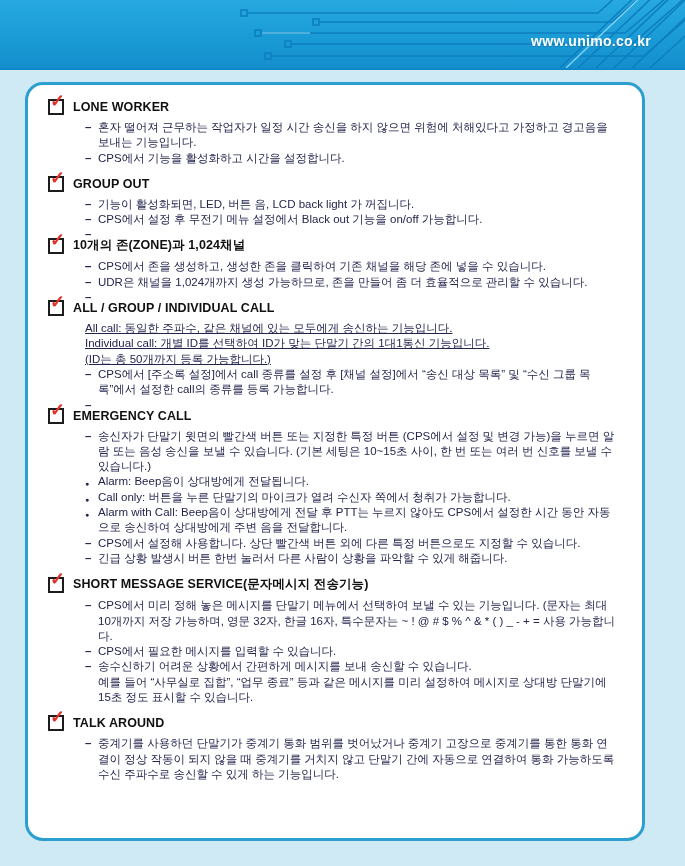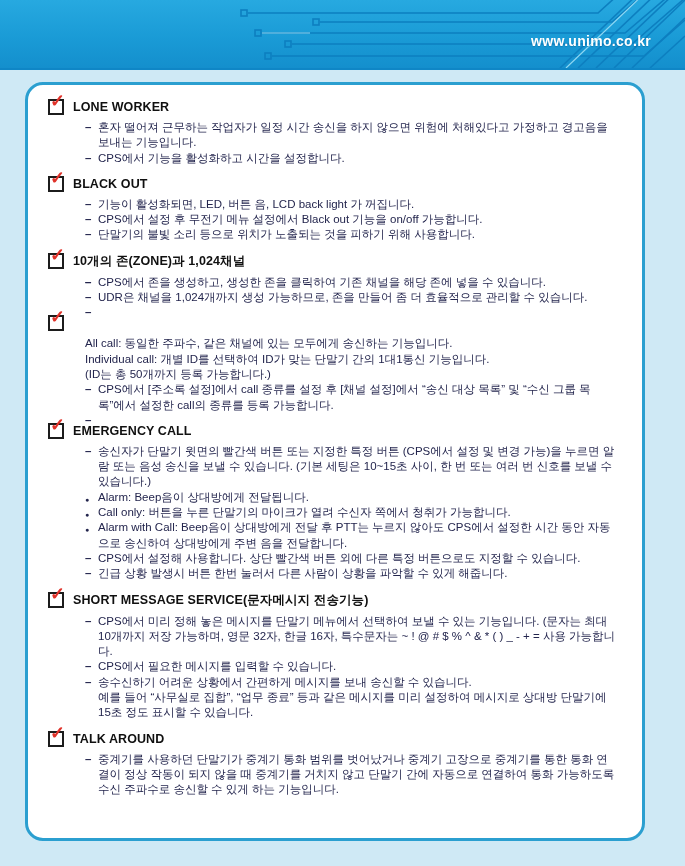--- a/index.html
+++ b/index.html
@@ -75,21 +75,21 @@
   }
 
   .items {
     margin-left:37px;
     color:#23254d;
     font-size:11.5px;
     line-height:15.3px;
   }
   .item { position:relative; }
   .item.dash, .item.dot, .item.cont { padding-left:13px; }
-  .item.none { padding-left:0; }
+  .item.none { padding-left:0;text-decoration:underline; }
   .marker {
     position:absolute;
     left:0; top:0;
     font-weight:bold;
   }
   .item.dot .marker { font-size:7px; top:2px; font-weight:normal; }
 </style>
 </head>
 <body>
 
@@ -136,26 +136,26 @@
             <div class="item dash"><span class="marker">–</span><span>혼자 떨어져 근무하는 작업자가 일정 시간 송신을 하지 않으면 위험에 처해있다고 가정하고 경고음을 보내는 기능입니다.</span></div>
             <div class="item dash"><span class="marker">–</span><span>CPS에서 기능을 활성화하고 시간을 설정합니다.</span></div>
           </div>
   </section>
 
   <section class="feature">
     <h2 class="feature-title">
       <span class="checkbox">
               <span class="check">✓</span>
             </span>
-      <span class="title-text">BLACK OUT</span>
+      <span class="title-text">GROUP OUT</span>
     </h2>
     <div class="items">
             <div class="item dash"><span class="marker">–</span><span>기능이 활성화되면, LED, 버튼 음, LCD back light 가 꺼집니다.</span></div>
             <div class="item dash"><span class="marker">–</span><span>CPS에서 설정 후 무전기 메뉴 설정에서 Black out 기능을 on/off 가능합니다.</span></div>
-            <div class="item dash"><span class="marker">–</span><span>단말기의 불빛 소리 등으로 위치가 노출되는 것을 피하기 위해 사용합니다.</span></div>
+            <div class="item dash"><span class="marker">–</span></div>
           </div>
   </section>
 
   <section class="feature">
     <h2 class="feature-title">
       <span class="checkbox">
               <span class="check">✓</span>
             </span>
       <span class="title-text">10개의 존(ZONE)과 1,024채널</span>
     </h2>
@@ -165,20 +165,21 @@
             <div class="item dash"><span class="marker">–</span><span>UDR은 채널을 1,024개까지 생성 가능하므로, 존을 만들어 좀 더 효율적으로 관리할 수 있습니다.</span></div>
             <div class="item dash"><span class="marker">–</span></div>
           </div>
   </section>
 
   <section class="feature">
     <h2 class="feature-title">
       <span class="checkbox">
               <span class="check">✓</span>
             </span>
+      <span class="title-text">ALL / GROUP / INDIVIDUAL CALL</span>
     </h2>
     <div class="items">
             <div class="item none"><span>All call: 동일한 주파수, 같은 채널에 있는 모두에게 송신하는 기능입니다.</span></div>
             <div class="item none"><span>Individual call: 개별 ID를 선택하여 ID가 맞는 단말기 간의 1대1통신 기능입니다.</span></div>
             <div class="item none"><span>(ID는 총 50개까지 등록 가능합니다.)</span></div>
             <div class="item dash"><span class="marker">–</span><span>CPS에서 [주소록 설정]에서 call 종류를 설정 후 [채널 설정]에서 “송신 대상 목록” 및 “수신 그룹 목록”에서 설정한 call의 종류를 등록 가능합니다.</span></div>
             <div class="item dash"><span class="marker">–</span></div>
           </div>
   </section>
 

